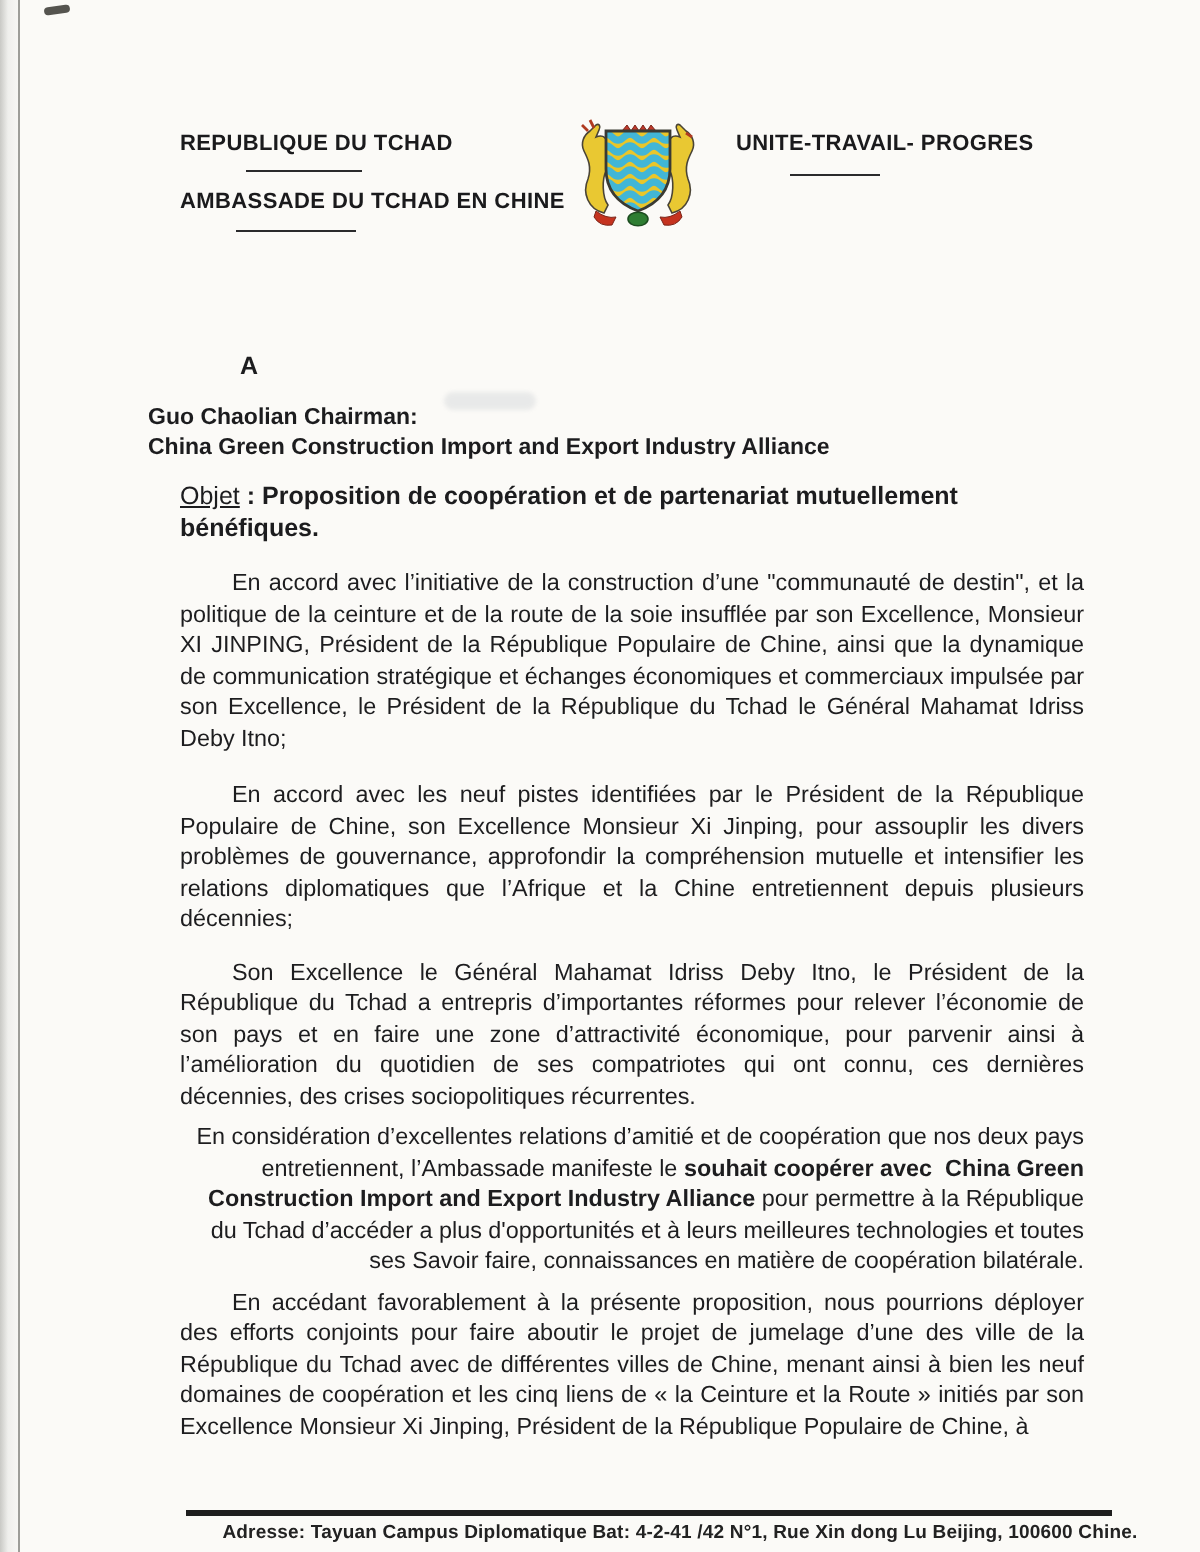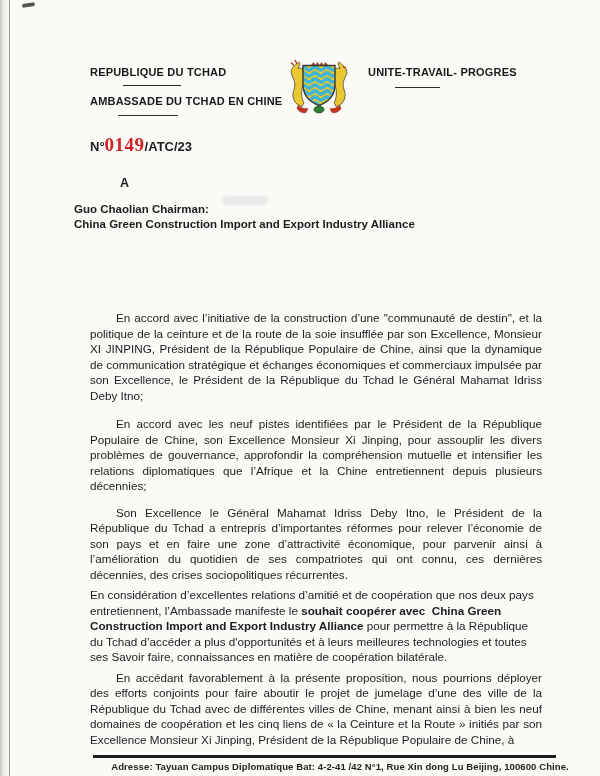--- a/index.html
+++ b/index.html
@@ -36,29 +36,29 @@
   
   .to-letter{position:absolute;left:120px;top:176px;font-size:12.5px;font-weight:700;}
   .addr-block{position:absolute;left:74px;top:202px;font-size:11.5px;font-weight:700;
     line-height:14.5px;}
   
   .subject{position:absolute;left:90px;top:241px;width:450px;font-size:12.5px;
     line-height:15.5px;}
   .subject-label{text-decoration:underline;}
   .subject-text{font-weight:700;}
   
-  .body{position:absolute;left:90px;top:310px;width:452px;font-size:11.7px;
+  .body{position:absolute;left:90px;top:284px;width:452px;font-size:11.7px;
     line-height:15.5px;color:#1d1d1f;}
   .body p{margin:0;}
   .just{text-align:justify;}
   .indent{text-indent:26px;}
   .p1{margin-bottom:13px!important;}
   .p2{margin-bottom:11px!important;}
   .p3{margin-bottom:5px!important;}
-  .p4{text-align:left;margin-bottom:5px!important;}
+  .p4{text-align:right;margin-bottom:5px!important;}
   .p4 strong{white-space:pre-wrap;}
   
   .footer-rule{position:absolute;left:93px;top:755px;width:463px;height:3px;
     background:#1e1e1e;}
   .footer-address{position:absolute;left:0;top:761px;width:600px;text-align:center;
     font-size:9.5px;font-weight:700;color:#222;letter-spacing:.1px;padding-left:40px;}
 </style>
 </head>
 <body>
 
@@ -114,29 +114,29 @@
       <ellipse cx="33" cy="50" rx="5" ry="3.4" fill="#2e7d32" stroke="#1d4d20" stroke-width="0.8"></ellipse>
     </svg>
   </div>
 
   <div class="head-right">
     <div class="head-title">UNITE-TRAVAIL- PROGRES</div>
     <div class="rule rule-3"></div>
   </div>
 
   <div class="ref-row">
-    <div class="ref-no"><span>N°</span><span class="ref-num">0149</span><span>/ATC/23</span></div>
   </div>
 
   <div class="to-letter">A</div>
   <div class="addr-block">
     <div>Guo Chaolian Chairman:</div>
     <div>China Green Construction Import and Export Industry Alliance</div>
   </div>
 
+  <div class="subject"><span class="subject-label">Objet</span><span class="subject-text"> : </span><span class="subject-text">Proposition de coopération et de partenariat mutuellement bénéfiques.</span></div>
 
   <div class="body">
     <p class="just indent p1">En accord avec l’initiative de la construction d’une "communauté de destin", et la politique de la ceinture et de la route de la soie insufflée par son Excellence, Monsieur XI JINPING, Président de la République Populaire de Chine, ainsi que la dynamique de communication stratégique et échanges économiques et commerciaux impulsée par son Excellence, le Président de la République du Tchad le Général Mahamat Idriss Deby Itno;</p>
     <p class="just indent p2">En accord avec les neuf pistes identifiées par le Président de la République Populaire de Chine, son Excellence Monsieur Xi Jinping, pour assouplir les divers problèmes de gouvernance, approfondir la compréhension mutuelle et intensifier les relations diplomatiques que l’Afrique et la Chine entretiennent depuis plusieurs décennies;</p>
     <p class="just indent p3">Son Excellence le Général Mahamat Idriss Deby Itno, le Président de la République du Tchad a entrepris d’importantes réformes pour relever l’économie de son pays et en faire une zone d’attractivité économique, pour parvenir ainsi à l’amélioration du quotidien de ses compatriotes qui ont connu, ces dernières décennies, des crises sociopolitiques récurrentes.</p>
     <p class="p4"><span>En considération d’excellentes relations d’amitié et de coopération que nos deux pays entretiennent, l’Ambassade manifeste le </span><strong>souhait coopérer avec  China Green Construction Import and Export Industry Alliance</strong><span> pour permettre à la République du Tchad d’accéder a plus d'opportunités et à leurs meilleures technologies et toutes ses Savoir faire, connaissances en matière de coopération bilatérale.</span></p>
     <p class="just indent p5">En accédant favorablement à la présente proposition, nous pourrions déployer des efforts conjoints pour faire aboutir le projet de jumelage d’une des ville de la République du Tchad avec de différentes villes de Chine, menant ainsi à bien les neuf domaines de coopération et les cinq liens de « la Ceinture et la Route » initiés par son Excellence Monsieur Xi Jinping, Président de la République Populaire de Chine, à</p>
   </div>
 
   <div class="footer-rule"></div>

